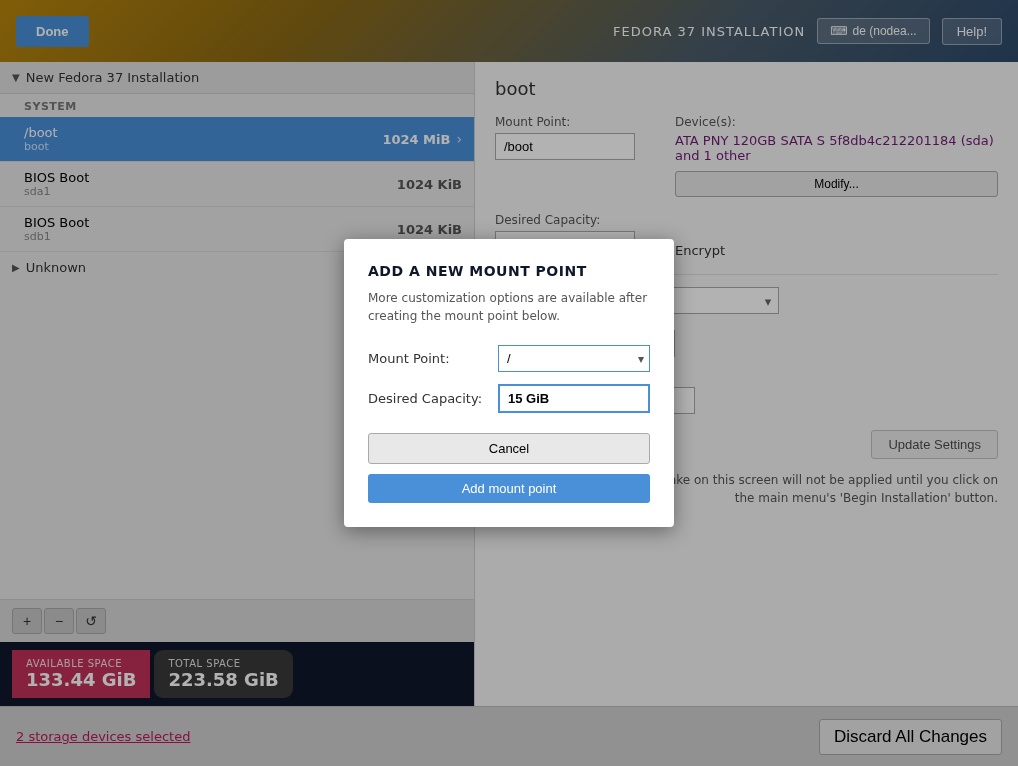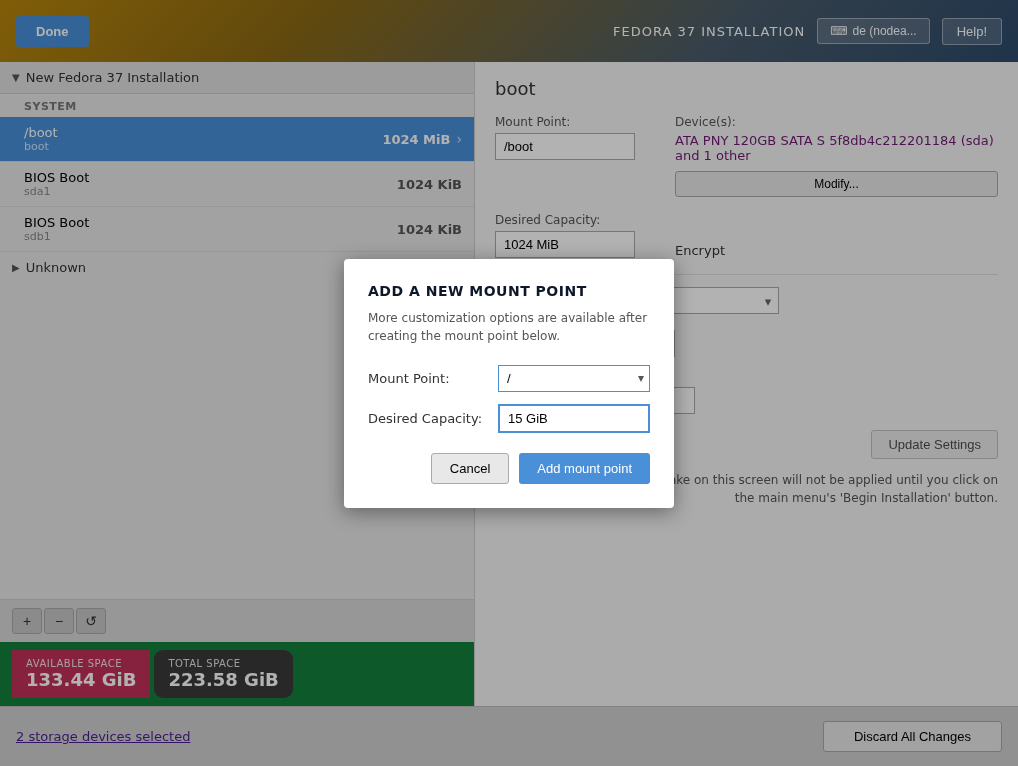--- a/index.html
+++ b/index.html
@@ -202,21 +202,21 @@
       border-radius: 3px;
       font-size: 14px;
       color: #333;
     }
 
     
     .space-info {
       display: flex;
       gap: 4px;
       padding: 8px 12px;
-      background: #15803d;
+      background: #0f172a;
     }
     .space-block {
       padding: 8px 14px;
       color: white;
     }
     .space-block.available {
       background: #c0305a;
     }
     .space-block.total {
       background: #3a3a3a;
@@ -346,30 +346,30 @@
     .footer {
       height: 60px;
       background: #d0d0d0;
       display: flex;
       align-items: center;
       justify-content: space-between;
       padding: 0 16px;
       border-top: 1px solid #bbb;
     }
     .storage-link {
-      color: #4c1d95;
+      color: #be185d;
       text-decoration: underline;
       cursor: pointer;
       font-size: 13px;
     }
     .discard-btn {
       background: #e8e8e8;
       border: 1px solid #aaa;
-      padding: 7px 30px;
-      font-size: 13px;
+      padding: 7px 14px;
+      font-size: 17px;
       cursor: pointer;
       border-radius: 3px;
     }
 
     
     .modal-overlay {
       position: absolute;
       top: 0;
       left: 0;
       width: 1018px;
@@ -418,35 +418,37 @@
     }
     .modal-input {
       border: 1px solid #4a90d9;
       padding: 5px 30px 5px 8px;
       font-size: 13px;
       width: 100%;
       outline: none;
     }
     .modal-input.capacity {
       border: 2px solid #4a90d9;
+      font-weight: bold;
     }
     .modal-dropdown-arrow {
       position: absolute;
       right: 6px;
       top: 50%;
       transform: translateY(-50%);
       color: #555;
       font-size: 12px;
       cursor: pointer;
     }
     .modal-buttons {
       display: flex;
       justify-content: flex-end;
       gap: 10px;
       margin-top: 20px;
+      flex-direction: column;
     }
     .cancel-btn {
       background: #e8e8e8;
       border: 1px solid #aaa;
       padding: 7px 18px;
       font-size: 13px;
       cursor: pointer;
       border-radius: 3px;
     }
     .add-btn {

